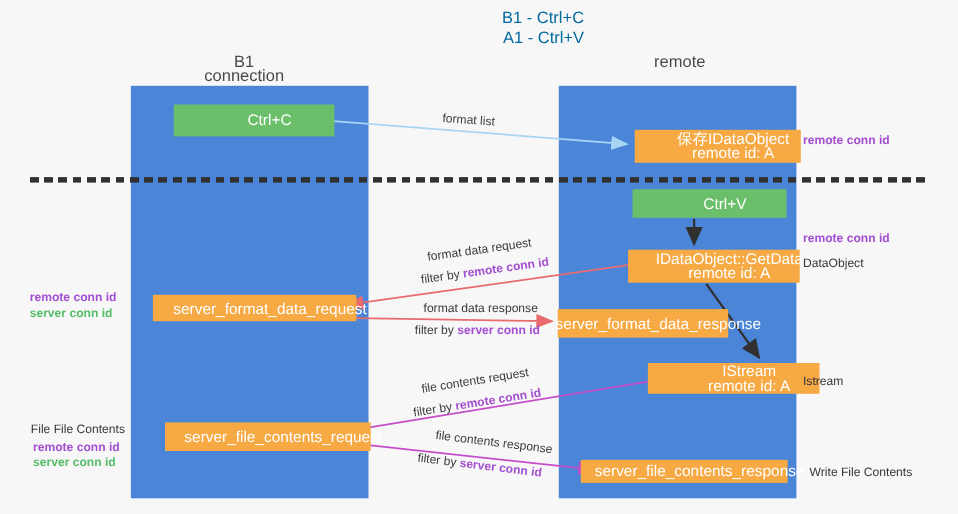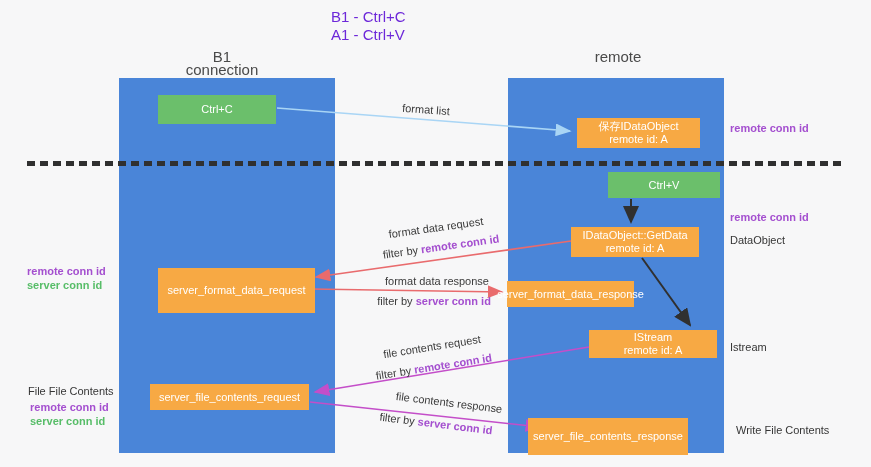--- a/index.html
+++ b/index.html
@@ -6,35 +6,35 @@
   body{
     font-family:"Liberation Sans","DejaVu Sans",sans-serif;
     background:var(--c-bg,#f7f7f8);
   }
   .canvas{
     position:relative;width:871px;height:467px;overflow:hidden;
     background:var(--c-bg,#f7f7f8);
   }
   .abs{position:absolute;}
   .title{
-    left:331px;top:8px;width:200px;text-align:left;
-    font-size:15px;line-height:18px;color:#6d28d9;
+    left:331px;top:8px;width:200px;text-align:right;
+    font-size:15px;line-height:18px;color:#0369a1;
   }
   .lane-header{
     top:50px;width:140px;text-align:center;
     font-size:15px;line-height:13px;color:#4a4a4a;
   }
   .lane{background:var(--c-lane,#4a85d8);}
   .dashes{
     left:27px;top:161px;width:816px;height:5px;
     background:repeating-linear-gradient(90deg,var(--c-ink,#303030) 0 8px,transparent 8px 13px);
   }
   .node{
     display:flex;flex-direction:column;align-items:center;justify-content:center;
-    color:#fff;font-size:11px;line-height:13px;text-align:center;white-space:nowrap;
+    color:#fff;font-size:14px;line-height:13px;text-align:center;white-space:nowrap;padding-left:28px;
   }
   .node.green{background:var(--c-green,#6bbf6b);}
   .node.orange{background:var(--c-orange,#f7a944);}
   .lbl{font-size:11px;line-height:13px;color:#363636;white-space:nowrap;}
   .purple{color:var(--c-purple,#a44fcf);font-weight:bold;}
   .greenlbl{color:var(--c-greenlabel,#57bd68);font-weight:bold;}
   .arrow-label{
     font-size:11px;line-height:13px;color:#3b3b3b;white-space:nowrap;
     transform:translate(-50%,-50%);
   }
@@ -99,39 +99,39 @@
 
   <div class="abs dashes"></div>
 
   <div class="abs node green" style="left:158px;top:95px;width:118px;height:29px;">Ctrl+C</div>
 
   <div class="abs node orange" style="left:577px;top:118px;width:123px;height:30px;">
     <div>保存IDataObject</div>
     <div>remote id: A</div>
   </div>
 
-  <div class="abs node green" style="left:575px;top:172px;width:112px;height:26px;margin-left:33px;">Ctrl+V</div>
+  <div class="abs node green" style="left:575px;top:172px;width:112px;height:26px;">Ctrl+V</div>
 
   <div class="abs node orange" style="left:571px;top:227px;width:128px;height:30px;">
     <div>IDataObject::GetData</div>
     <div>remote id: A</div>
   </div>
 
-  <div class="abs node orange" style="left:158px;top:268px;width:157px;height:45px;">server_format_data_request</div>
+  <div class="abs node orange" style="left:139px;top:268px;width:157px;height:24px;">server_format_data_request</div>
 
   <div class="abs node orange" style="left:507px;top:281px;width:127px;height:26px;">server_format_data_response</div>
 
   <div class="abs node orange" style="left:589px;top:330px;width:128px;height:28px;">
     <div>IStream</div>
     <div>remote id: A</div>
   </div>
 
   <div class="abs node orange" style="left:150px;top:384px;width:159px;height:26px;">server_file_contents_request</div>
 
-  <div class="abs node orange" style="left:528px;top:418px;width:160px;height:37px;">server_file_contents_response</div>
+  <div class="abs node orange" style="left:528px;top:418px;width:160px;height:21px;">server_file_contents_response</div>
 
   <div class="abs arrow-label r-p4" style="left:426px;top:110px;">format list</div>
 
   <div class="abs arrow-label r-m8" style="left:436px;top:228px;">format data request</div>
   <div class="abs arrow-label r-m8" style="left:441px;top:247px;">
     <span>filter by </span><span class="purple">remote conn id</span>
   </div>
 
   <div class="abs arrow-label" style="left:437px;top:281px;">format data response</div>
   <div class="abs arrow-label" style="left:434px;top:301px;">

